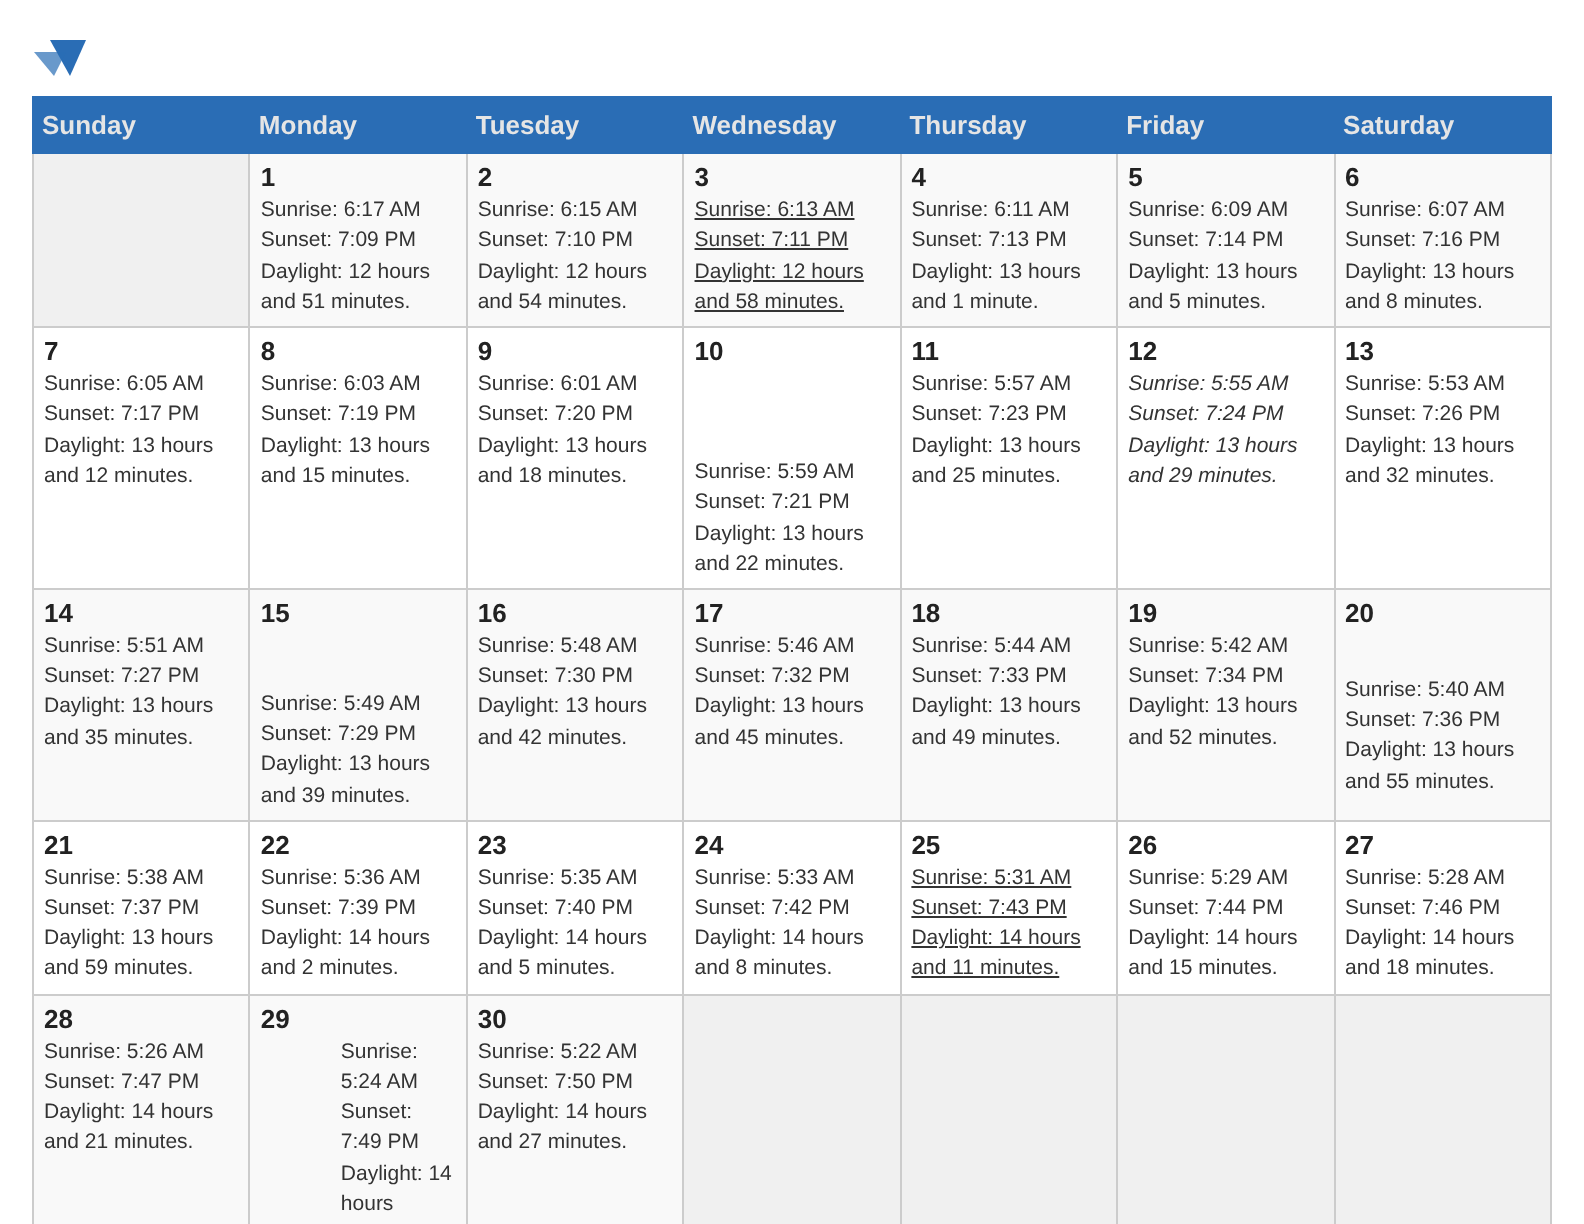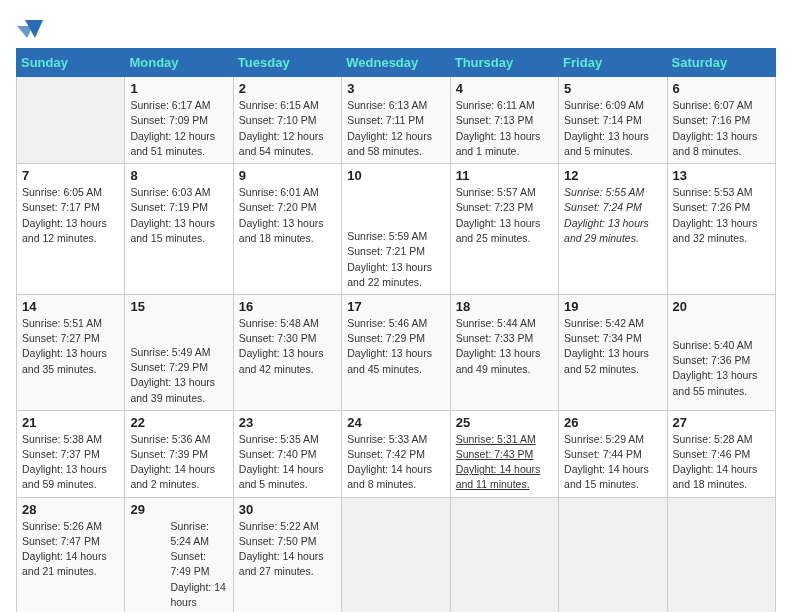--- a/index.html
+++ b/index.html
@@ -41,21 +41,21 @@
       font-size: 15px;
       color: #444;
     }
     table {
       width: 100%;
       border-collapse: collapse;
       font-size: 11px;
     }
     thead tr th {
       background: #2a6db5;
-      color: #5eead4;
+      color: #e5e5e5;
       padding: 6px 4px;
       text-align: left;
       font-size: 13px;
       font-weight: bold;
       border: 1px solid #2a6db5;
     }
     tbody tr td {
       border: 1px solid #ccc;
       vertical-align: top;
       padding: 4px 5px;
@@ -130,21 +130,21 @@
         </td>
         <td>
           <span class="day-num">2</span>
           <div class="day-info" style="white-space: pre-line;">Sunrise: 6:15 AM
 Sunset: 7:10 PM
 Daylight: 12 hours
 and 54 minutes.</div>
         </td>
         <td>
           <span class="day-num">3</span>
-          <div class="day-info" style="white-space: pre-line;">Sunrise: 6:13 AM
+          <div class="day-info" style="white-space: pre-line; text-decoration: underline;">Sunrise: 6:13 AM
 Sunset: 7:11 PM
 Daylight: 12 hours
 and 58 minutes.</div>
         </td>
         <td>
           <span class="day-num">4</span>
           <div class="day-info" style="white-space: pre-line;">Sunrise: 6:11 AM
 Sunset: 7:13 PM
 Daylight: 13 hours
 and 1 minute.</div>
@@ -233,21 +233,21 @@
         <td>
           <span class="day-num">16</span>
           <div class="day-info" style="white-space: pre-line;">Sunrise: 5:48 AM
 Sunset: 7:30 PM
 Daylight: 13 hours
 and 42 minutes.</div>
         </td>
         <td>
           <span class="day-num">17</span>
           <div class="day-info" style="white-space: pre-line;">Sunrise: 5:46 AM
-Sunset: 7:29 PM
+Sunset: 7:32 PM
 Daylight: 13 hours
 and 45 minutes.</div>
         </td>
         <td>
           <span class="day-num">18</span>
           <div class="day-info" style="white-space: pre-line;">Sunrise: 5:44 AM
 Sunset: 7:33 PM
 Daylight: 13 hours
 and 49 minutes.</div>
         </td>

